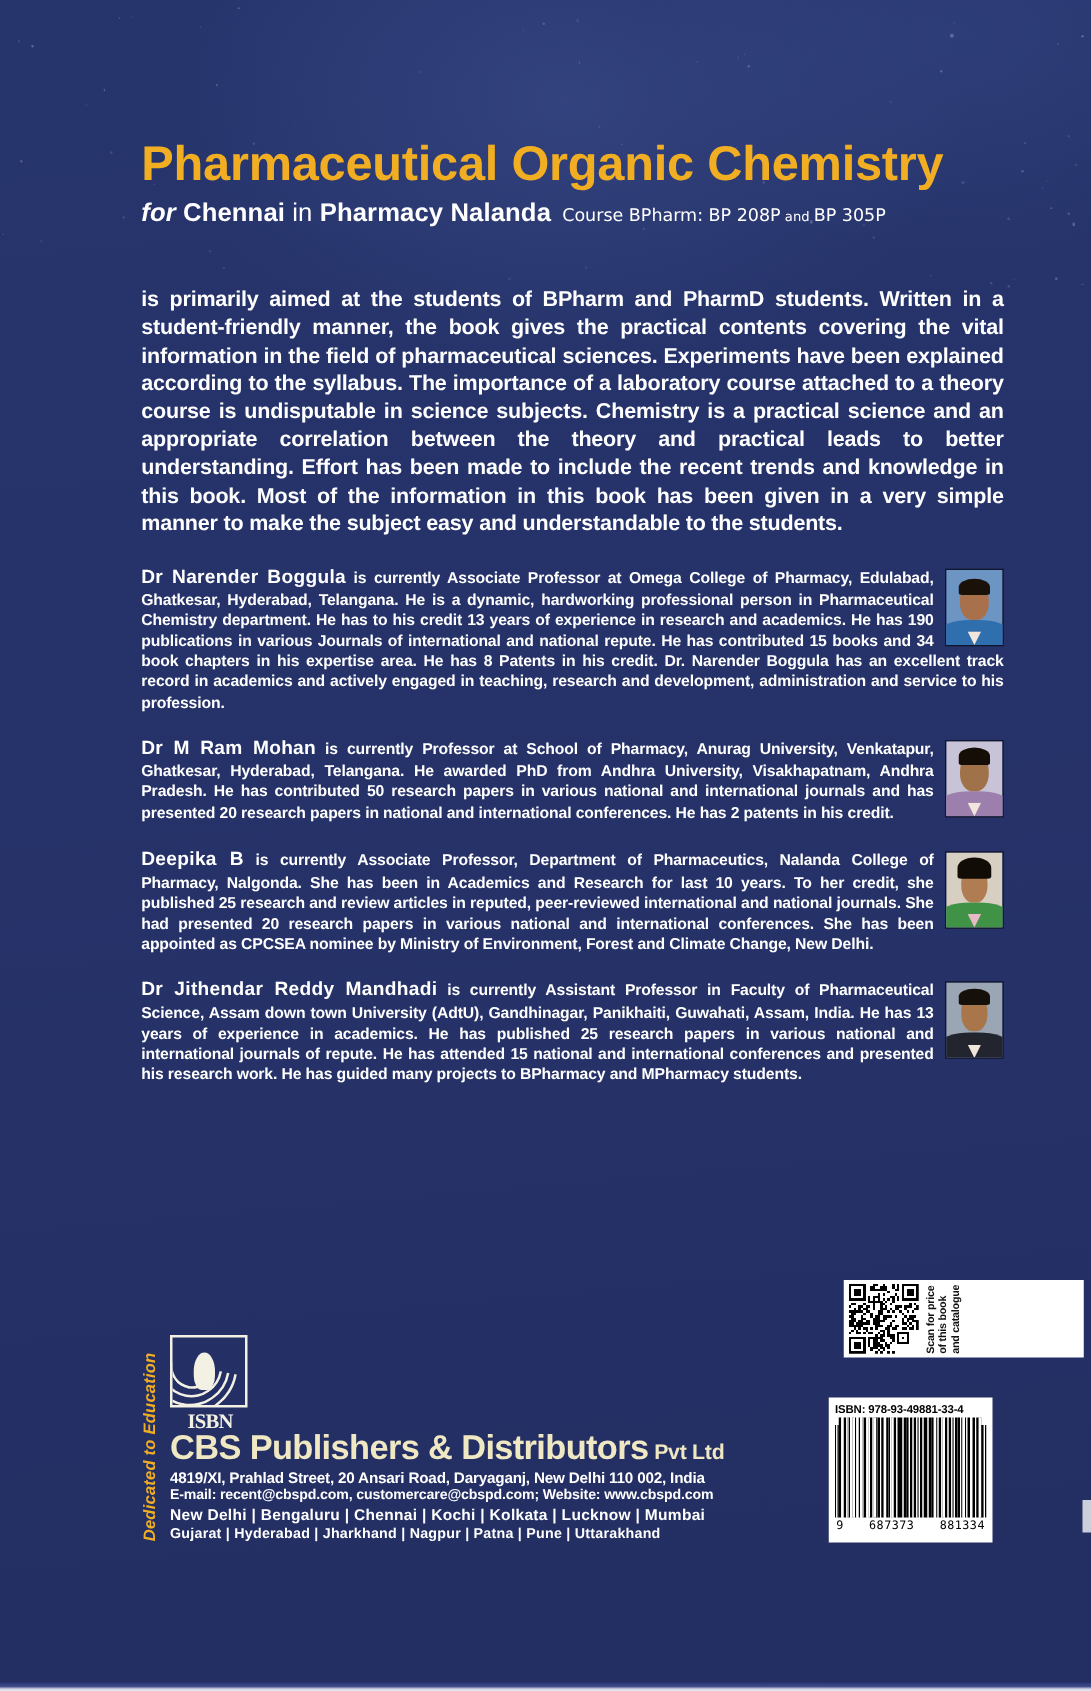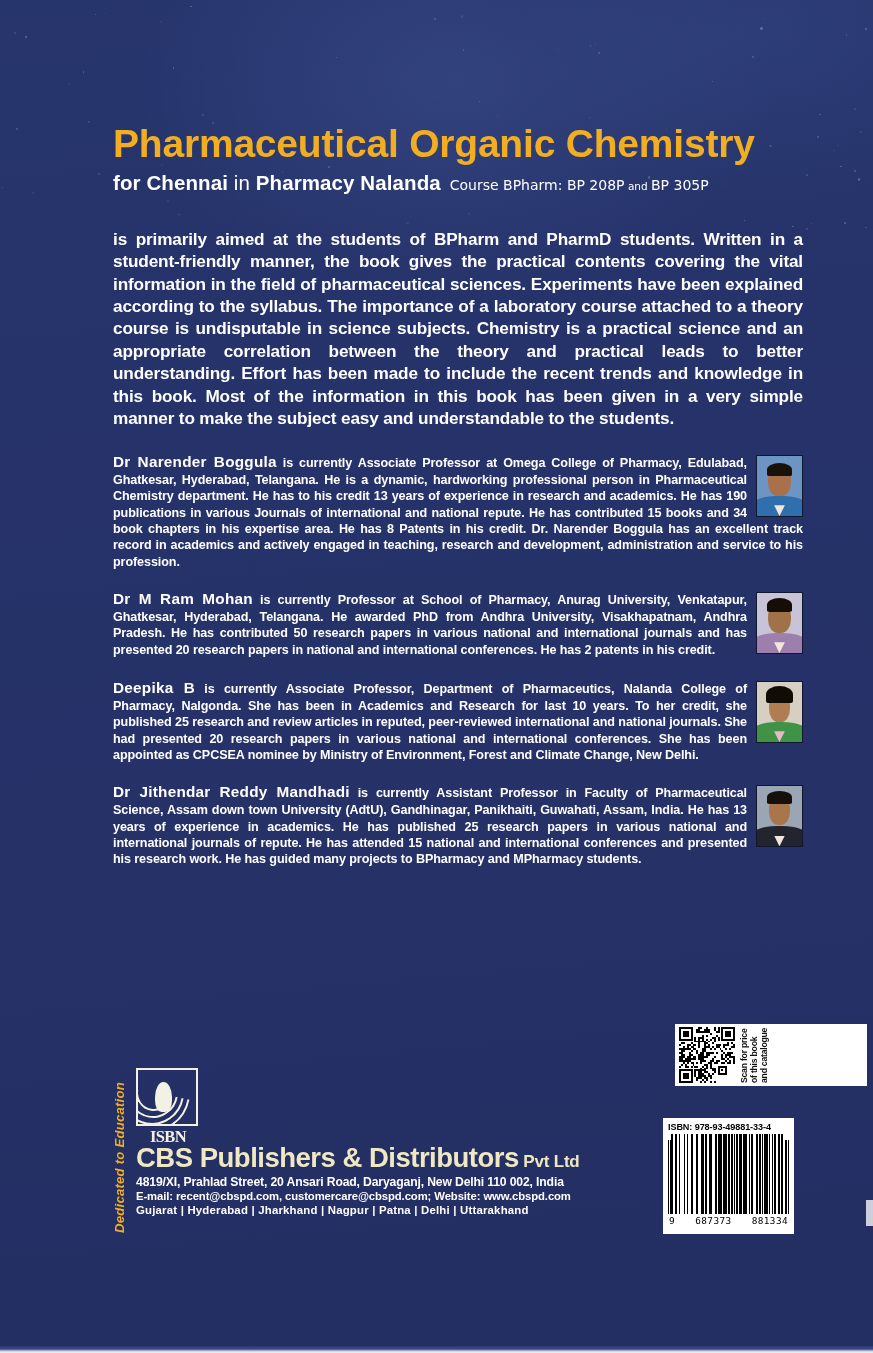--- a/index.html
+++ b/index.html
@@ -45,28 +45,28 @@
   .title-block { position: absolute; left: 113px; top: 108px; width: 690px; }
 
   .t-line1 {
     font-size: 29px; line-height: 1.08; color: #ece9df; font-weight: 400;
     letter-spacing: .1px; white-space: nowrap;
   }
   .t-line1 .accent { color: #f2ae22; font-weight: 700; }
 
   .t-line2 {
     font-size: 39px; line-height: 1.12; color: #f2ae22; font-weight: 700;
-    letter-spacing: -.2px; margin-top: 14px; white-space: nowrap;
+    letter-spacing: -.2px; margin-top: 2px; white-space: nowrap;
   }
 
   .t-line3 {
     margin-top: 5px; color: #ffffff; white-space: nowrap;
     font-size: 20.5px; font-weight: 700; letter-spacing: .1px;
   }
-  .t-line3 .ital { }
+  .t-line3 .ital { font-style: italic; }
   .t-line3 .reg  { font-weight: 400; }
   .t-line3 .codes {
     font-size: 14px; font-weight: 400; letter-spacing: 0;
     font-family: "DejaVu Sans", sans-serif;
   }
   .t-line3 .codes .sm { font-size: 10.5px; }
 
   
   .blurb {
     position: absolute; left: 113px; top: 228px; width: 690px;
@@ -833,18 +833,19 @@
         <span class="logo-arc" style="left:-2px;top:5px;width:36px;height:36px;transform:rotate(-35deg);"></span>
         <span class="logo-fig"></span>
       </div>
       <div class="logo-word">ISBN</div>
     </div>
 
     <div class="pub-body">
       <div class="pub-name"><span>CBS Publishers &amp; Distributors</span><span class="small"> Pvt Ltd</span></div>
       <div class="pub-addr">4819/XI, Prahlad Street, 20 Ansari Road, Daryaganj, New Delhi 110 002, India</div>
       <div class="pub-mail">E-mail: recent@cbspd.com, customercare@cbspd.com; Website: www.cbspd.com</div>
-      <div class="pub-cities2">Gujarat  |  Hyderabad  |  Jharkhand  |  Nagpur  |  Patna  |  Delhi  |  Uttarakhand</div>
+      <div class="pub-cities">New Delhi  |  Bengaluru  |  Chennai  |  Kochi  |  Kolkata  |  Lucknow  |  Mumbai</div>
+      <div class="pub-cities2">Gujarat  |  Hyderabad  |  Jharkhand  |  Nagpur  |  Patna  |  Pune  |  Uttarakhand</div>
     </div>
 
   </div>
 
 </div>
 
 </body></html>

